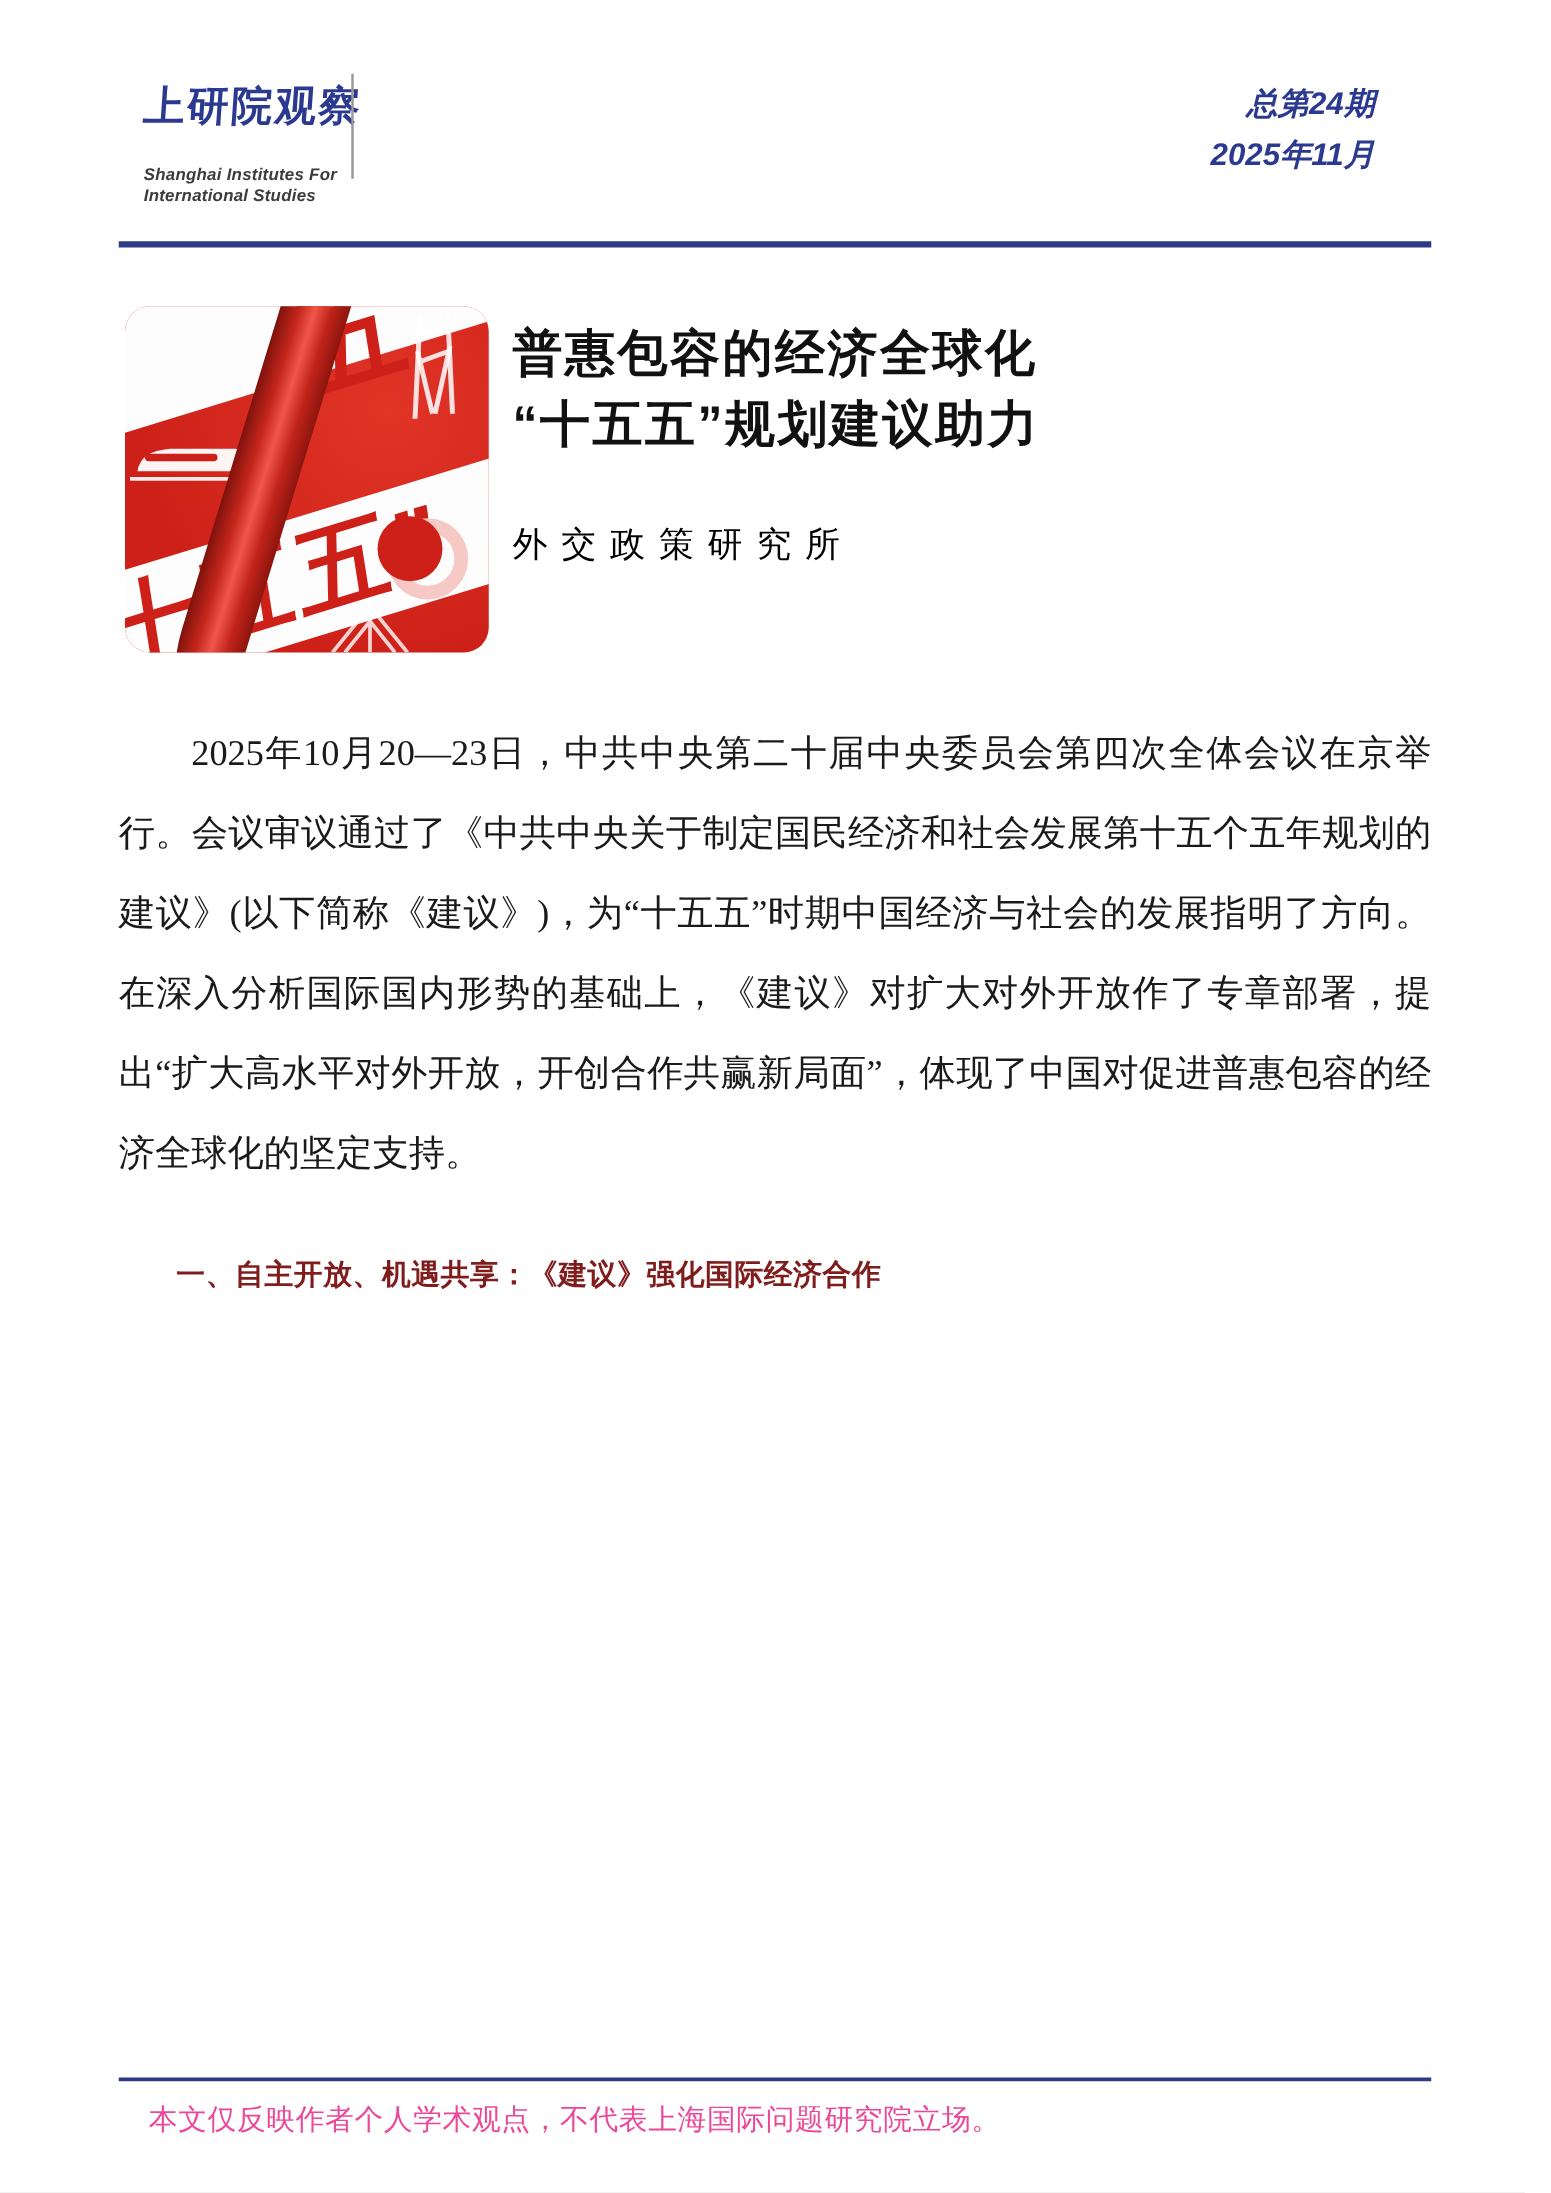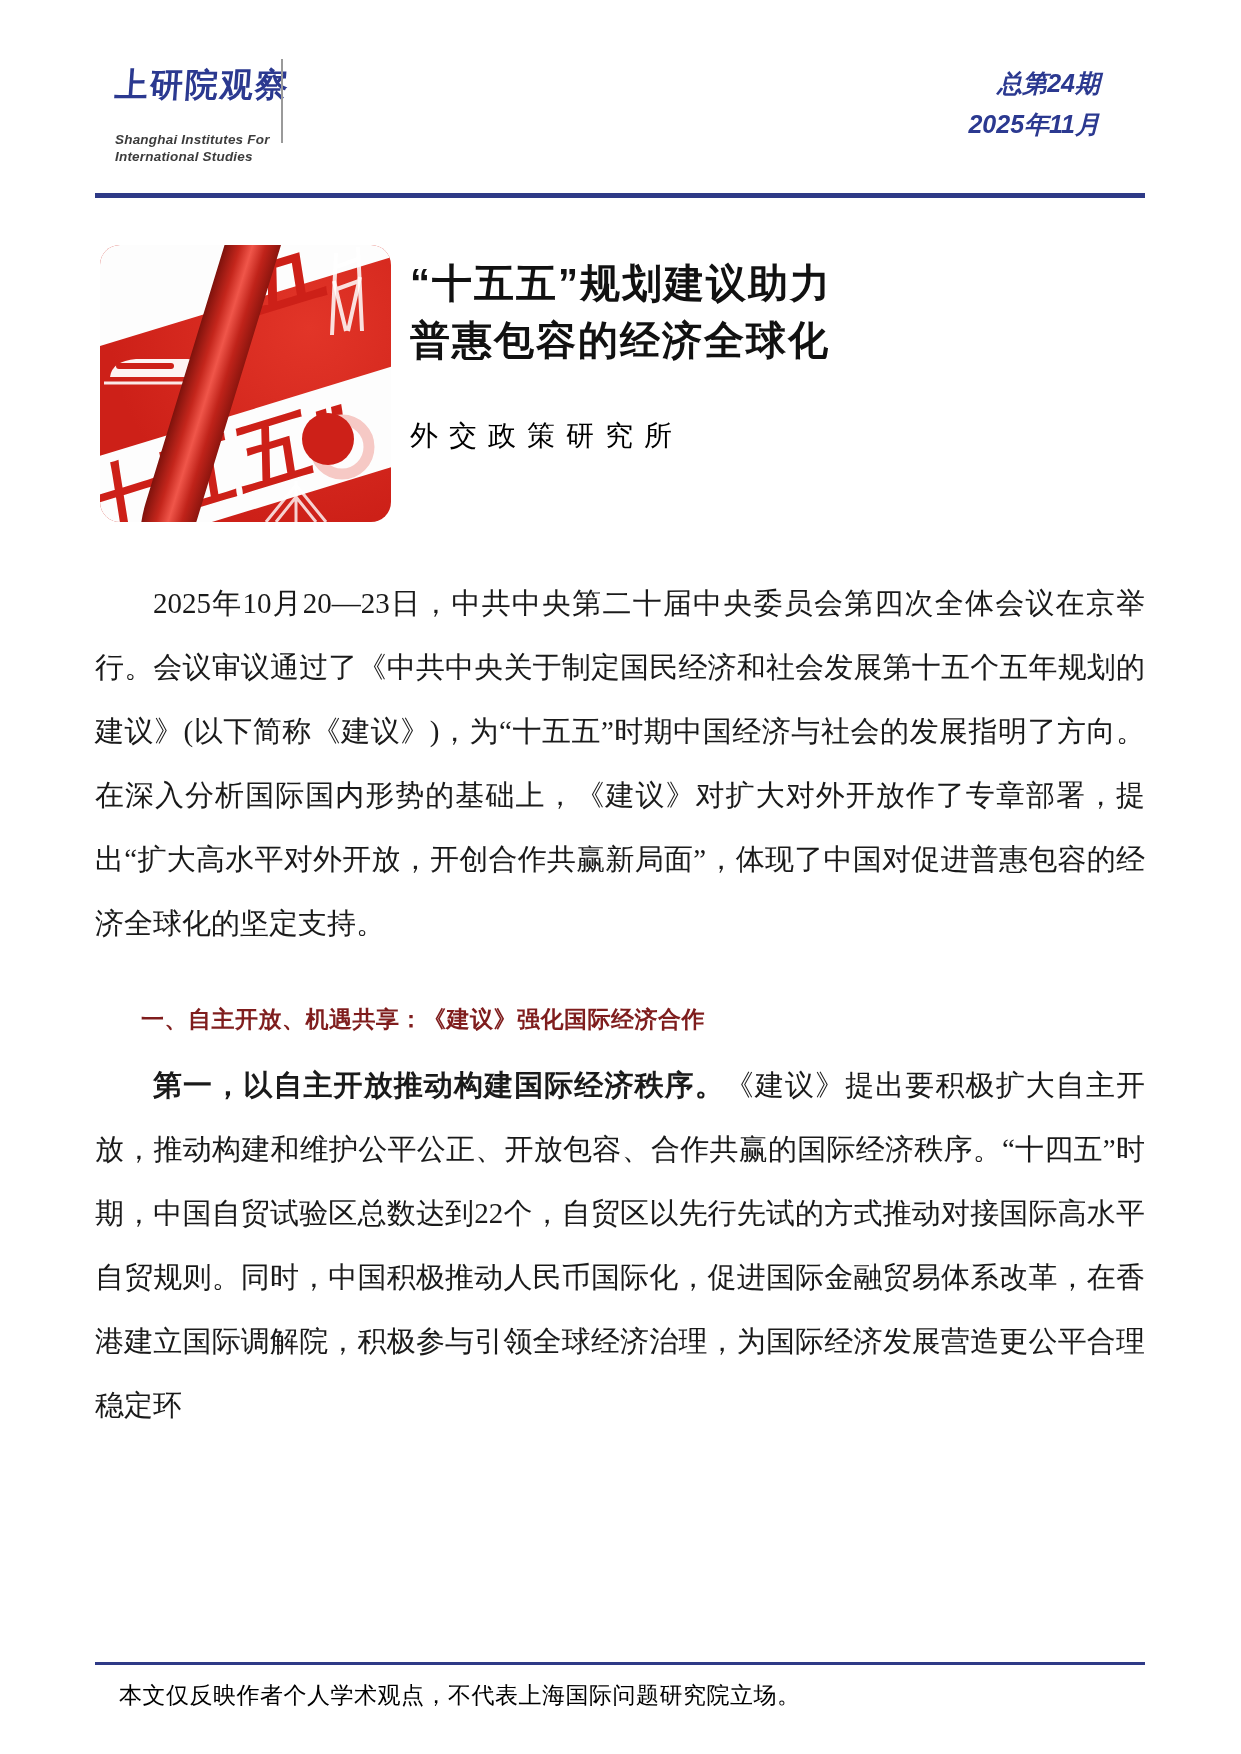--- a/index.html
+++ b/index.html
@@ -95,21 +95,21 @@
     text-indent:2em; margin-top:34px;
     font-family:Liberation Mono, monospace;
     font-weight:bold; font-size:23px; color:#7f1d1d; letter-spacing:.5px;
   }
   .lead-bold { font-weight:bold; font-family:"Liberation Sans","DejaVu Sans",sans-serif; }
 
   
   .foot-rule { position:absolute; left:95px; top:1662px; width:1050px; height:3px; background:#2e3a87; }
   .foot-text {
     position:absolute; left:119px; top:1680px; width:1000px;
-    font-size:23px; color:#000000; letter-spacing:.5px;
+    font-size:23px; color:#ec4899; letter-spacing:.5px;
   }
 </style>
 </head>
 <body>
 
 <div class="page">
 
   <div class="masthead">
     <div class="logo-block">
       <div class="logo-cn">上研院观察</div>
@@ -153,28 +153,27 @@
 
       <g stroke="#ffffff" stroke-opacity="0.8" fill="none" stroke-width="3">
         <path d="M196 236 L196 277 M196 240 L166 277 M196 240 L226 277 M196 252 L176 277 M196 252 L216 277"></path>
       </g>
     </svg>
     <div class="pen"></div>
   </div>
 
   <div class="hero-text">
     <div class="doc-title">
+      <div>普惠包容的经济全球化</div>
       <div>“十五五”规划建议助力</div>
-      <div>普惠包容的经济全球化</div>
     </div>
     <div class="dept">外交政策研究所</div>
   </div>
 
   <div class="article">
     <p>2025年10月20—23日，中共中央第二十届中央委员会第四次全体会议在京举行。会议审议通过了《中共中央关于制定国民经济和社会发展第十五个五年规划的建议》(以下简称《建议》)，为“十五五”时期中国经济与社会的发展指明了方向。在深入分析国际国内形势的基础上，《建议》对扩大对外开放作了专章部署，提出“扩大高水平对外开放，开创合作共赢新局面”，体现了中国对促进普惠包容的经济全球化的坚定支持。</p>
     <div class="sec-heading">一、自主开放、机遇共享：《建议》强化国际经济合作</div>
-    <p><span class="lead-bold">第一，以自主开放推动构建国际经济秩序。</span><span>《建议》提出要积极扩大自主开放，推动构建和维护公平公正、开放包容、合作共赢的国际经济秩序。“十四五”时期，中国自贸试验区总数达到22个，自贸区以先行先试的方式推动对接国际高水平自贸规则。同时，中国积极推动人民币国际化，促进国际金融贸易体系改革，在香港建立国际调解院，积极参与引领全球经济治理，为国际经济发展营造更公平合理稳定环</span></p>
   </div>
 
   <div class="foot-rule"></div>
   <div class="foot-text">本文仅反映作者个人学术观点，不代表上海国际问题研究院立场。</div>
 
 </div>
 
 </body></html>

